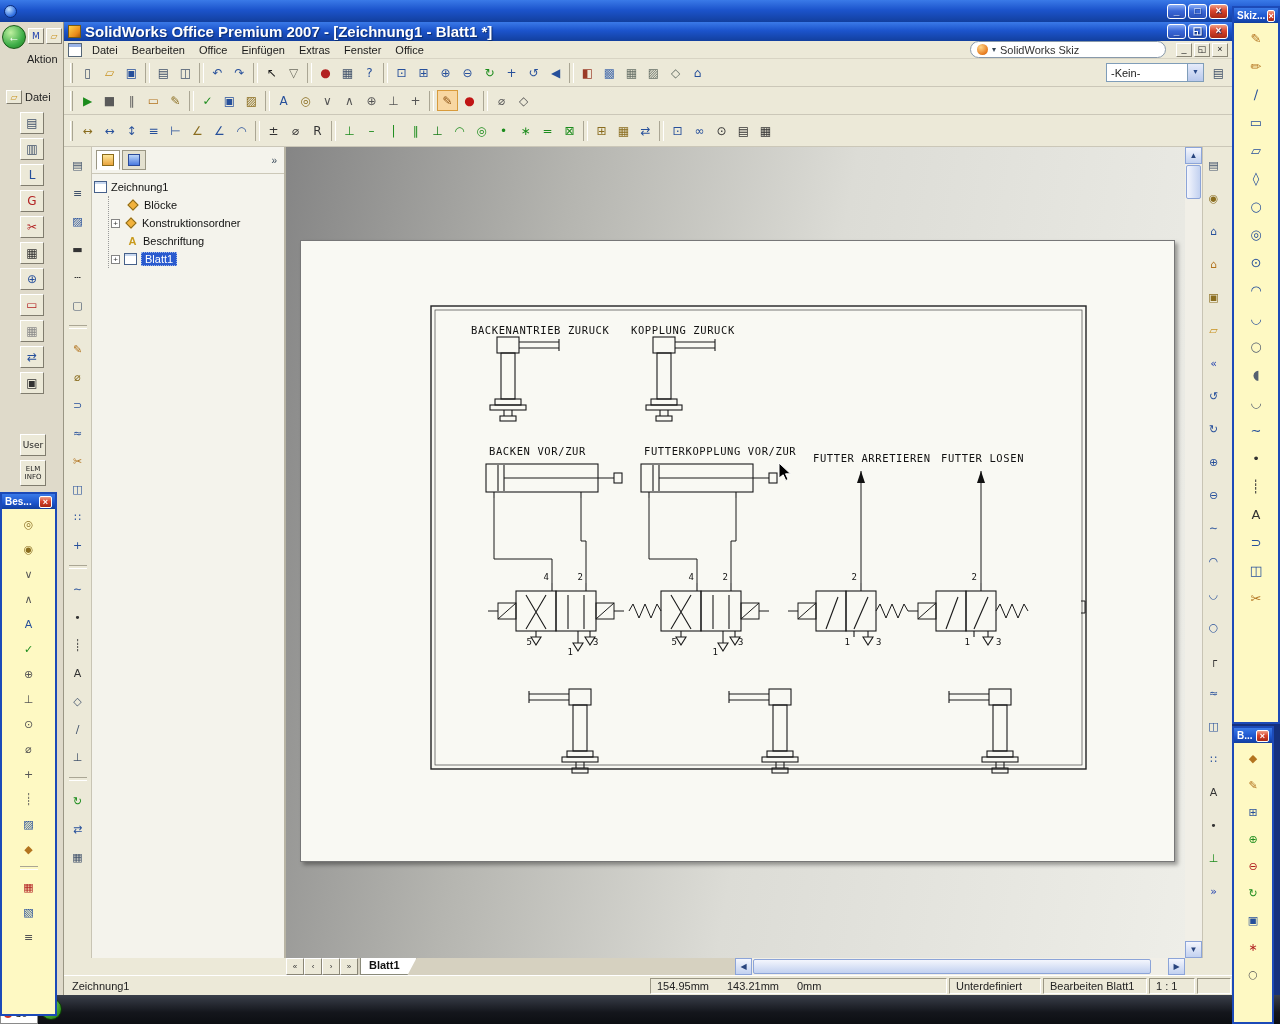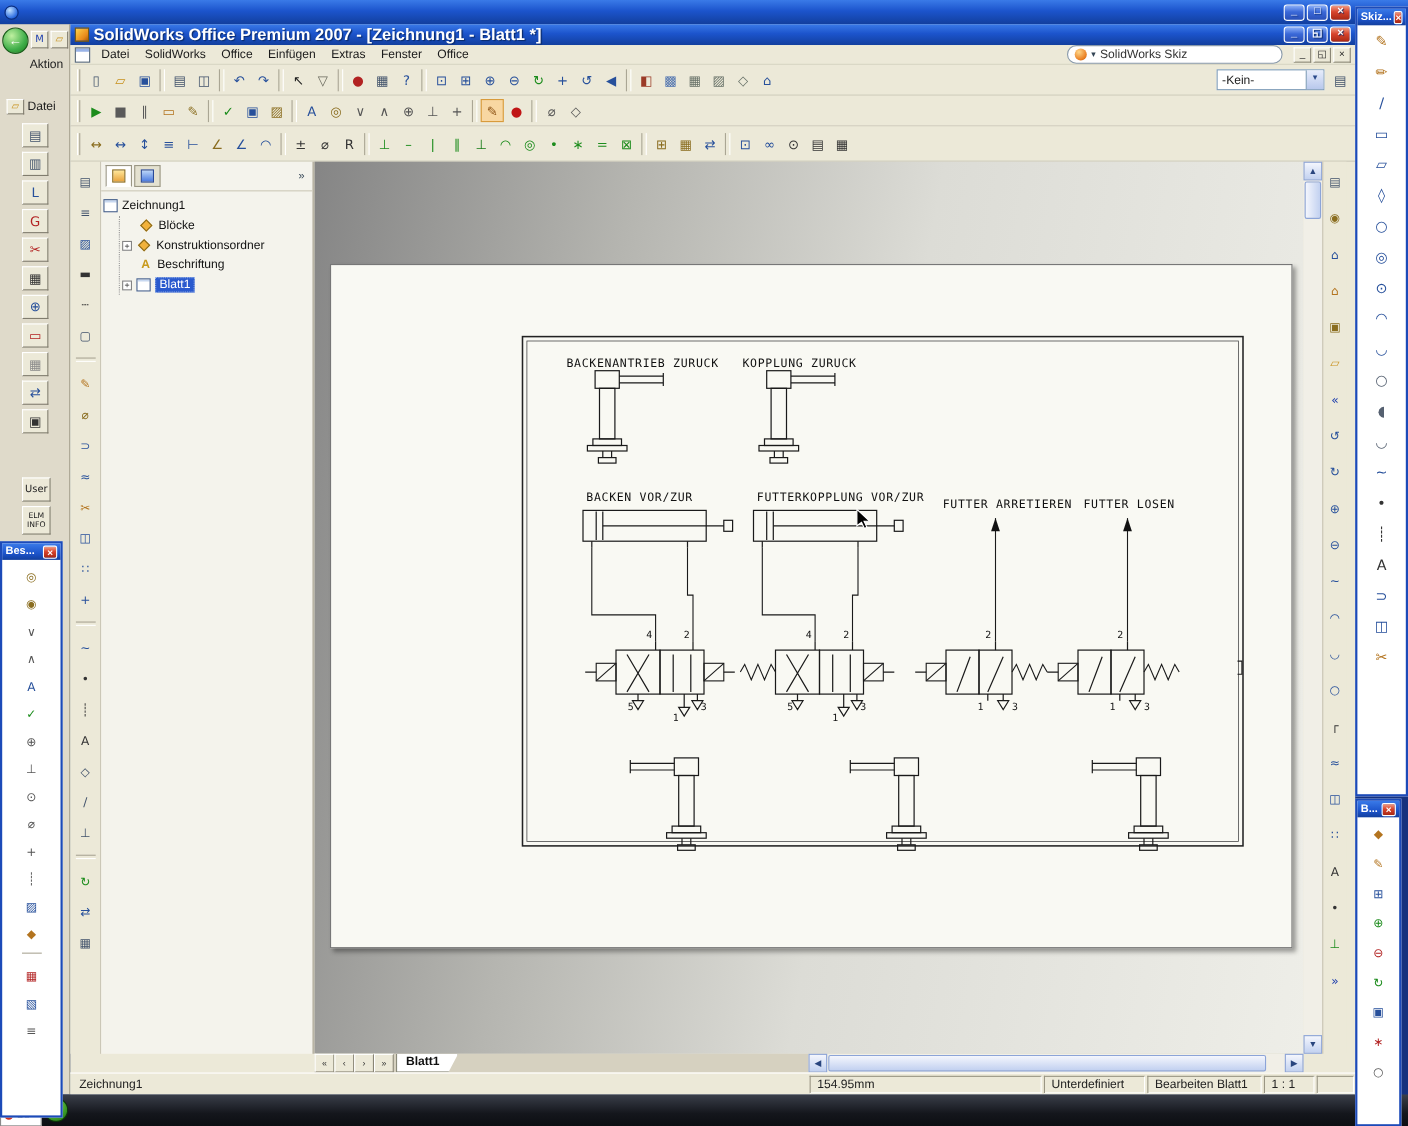--- a/index.html
+++ b/index.html
@@ -63,21 +63,21 @@
   .tspace { width:11px; flex:0 0 auto; }
   .tchildren { margin-left:14px; border-left:1px dotted #9a9a9a; padding-left:2px; }
   .icn-sheet { width:13px; height:12px; background:#fff; border:1px solid #46608a; box-shadow:inset 0 2px 0 #c8d8f0; flex:0 0 auto; }
   .icn-diamond { width:8px; height:8px; background:#f2b23c; border:1px solid #8a6a1a; transform:rotate(45deg); margin:0 3px; flex:0 0 auto; }
   .icn-a { color:#c89a1d; font-weight:bold; font-size:11px; width:13px; text-align:center; flex:0 0 auto; }
   .sel { background:#2a5ace; color:#fff; padding:0 3px; border:1px dotted #9ab4e8; }
 
   
   .viewport { background:linear-gradient(100deg,#858585 0%,#b5b5b0 28%,#dcdcd6 55%,#eeeee8 100%); overflow:hidden; }
   .sheet { position:absolute; left:14px; top:93px; width:875px; height:622px; background:#f9f9f3;
-    border:1px solid #777; box-shadow:3px 3px 4px rgba(0,0,0,0.35);padding-left:44px; }
+    border:1px solid #777; box-shadow:3px 3px 4px rgba(0,0,0,0.35); }
   .dtxt { font-family:"DejaVu Sans Mono", monospace; font-size:10.5px; letter-spacing:0.6px; }
   .ptxt { font-family:"DejaVu Sans Mono", monospace; font-size:9px; }
 
   
   .sbtn { background:linear-gradient(#f4f6fd,#c2d1f0); border:1px solid #8ca4d8; color:#29457e; font-size:8px;
     display:flex; align-items:center; justify-content:center; }
   .strack { background:#f1efe7; }
   .sthumb { background:linear-gradient(90deg,#f4f6fd,#c2d1f0); border:1px solid #8ca4d8; border-radius:2px; }
   .hthumb { background:linear-gradient(#f4f6fd,#c2d1f0); border:1px solid #8ca4d8; border-radius:2px; }
 
@@ -85,21 +85,21 @@
   .hnavbtn { width:18px; height:17px; background:#ece9d8; border:1px solid; border-color:#fff #8a8676 #8a8676 #fff;
     font-size:8px; text-align:center; line-height:15px; color:#333; display:inline-block; }
   .sheet-tab { height:17px; background:#fff; border:1px solid #8a8a7a; border-top:none; padding:1px 16px 0 8px;
     font-weight:bold; color:#111; clip-path:polygon(0 0,100% 0,calc(100% - 9px) 100%,0 100%); }
 
   
   .statusbar { background:#ece9d8; border-top:1px solid #fff; display:flex; align-items:center; color:#222; }
   .scell { height:16px; margin:0 1px; padding:1px 6px; border:1px solid; border-color:#9a9684 #fff #fff #9a9684; white-space:nowrap; }
 
   
-  .palette { border:2px solid #1c4ab8; background:#ffffff; }
+  .palette { border:2px solid #1c4ab8; background:#fef9c3; }
   .pal-title { height:15px; background:linear-gradient(180deg,#3a7ae8,#1c54cc 60%,#123f9e); color:#fff; font-weight:bold;
     font-size:10px; display:flex; align-items:center; padding:0 3px; gap:2px; }
   .pal-close { margin-left:auto; width:13px; height:12px; background:linear-gradient(#f0a088,#d8442c 45%,#a82814);
     border:1px solid #fff; border-radius:2px; color:#fff; font-size:9px; line-height:10px; text-align:center; font-weight:bold; }
   .pal-body { display:flex; flex-direction:column; align-items:center; padding-top:5px; }
 
   
   .left-strip { background:#dfdaca; border-right:1px solid #9a9684; }
   .railico { width:24px; height:22px; background:#ece9d8; border:1px solid; border-color:#fff #807c6e #807c6e #fff;
     display:flex; align-items:center; justify-content:center; font-family:"DejaVu Sans",sans-serif; font-size:12px; }
@@ -170,21 +170,21 @@
     <span class="winbtns">
       <span class="winbtn" data-name="sw-minimize-button">_</span>
       <span class="winbtn" data-name="sw-restore-button">◱</span>
       <span class="winbtn close" data-name="sw-close-button">×</span>
     </span>
   </div>
 
   <div class="abs menubar" style="left:64px;top:41px;width:1168px;height:18px;" data-name="menubar">
     <span class="doc-ico" data-name="document-icon"></span>
     <span class="menu-item" data-name="menu-datei">Datei</span>
-    <span class="menu-item" data-name="menu-bearbeiten">SolidWorks</span>
+    <span class="menu-item" data-name="menu-bearbeiten">Bearbeiten</span>
     <span class="menu-item" data-name="menu-ansicht">Office</span>
     <span class="menu-item" data-name="menu-einfuegen">Einfügen</span>
     <span class="menu-item" data-name="menu-extras">Extras</span>
     <span class="menu-item" data-name="menu-fenster">Fenster</span>
     <span class="menu-item" data-name="menu-hilfe">Office</span>
     <span class="search-pill" data-name="solidworks-search">
       <span class="sw-spark" data-name="search-icon"></span>
       <span style="font-size:8px;color:#345;" data-name="search-dropdown-icon">▾</span>
       <span data-name="search-label">SolidWorks Skiz</span>
     </span>
@@ -542,21 +542,21 @@
     <span class="sheet-tab abs" style="left:74px;top:0;" data-name="sheet-tab-blatt1">Blatt1</span>
     <div class="abs strack" style="left:449px;top:0;right:0;height:17px;" data-name="horizontal-scrollbar">
       <div class="abs sbtn" style="left:0;top:0;width:17px;height:17px;" data-name="scroll-left-button">◀</div>
       <div class="abs hthumb" style="left:18px;top:1px;width:398px;height:15px;" data-name="horizontal-scroll-thumb"></div>
       <div class="abs sbtn" style="right:0;top:0;width:17px;height:17px;" data-name="scroll-right-button">▶</div>
     </div>
   </div>
 
   <div class="abs statusbar" style="left:64px;top:975px;width:1168px;height:20px;" data-name="status-bar">
     <span style="padding-left:8px;flex:1;" data-name="status-document-name">Zeichnung1</span>
-    <span class="scell" style="width:211px;display:flex;gap:18px;flex-direction:column;" data-name="status-coordinates">
+    <span class="scell" style="width:297px;display:flex;gap:18px;" data-name="status-coordinates">
       <span data-name="status-x">154.95mm</span>
       <span data-name="status-y">143.21mm</span>
       <span data-name="status-z">0mm</span>
     </span>
     <span class="scell" style="width:92px;" data-name="status-definition-state">Unterdefiniert</span>
     <span class="scell" style="width:104px;" data-name="status-edit-mode">Bearbeiten Blatt1</span>
     <span class="scell" style="width:46px;" data-name="status-sheet-scale">1 : 1</span>
     <span class="scell" style="width:34px;" data-name="status-empty-cell"></span>
   </div>
 

